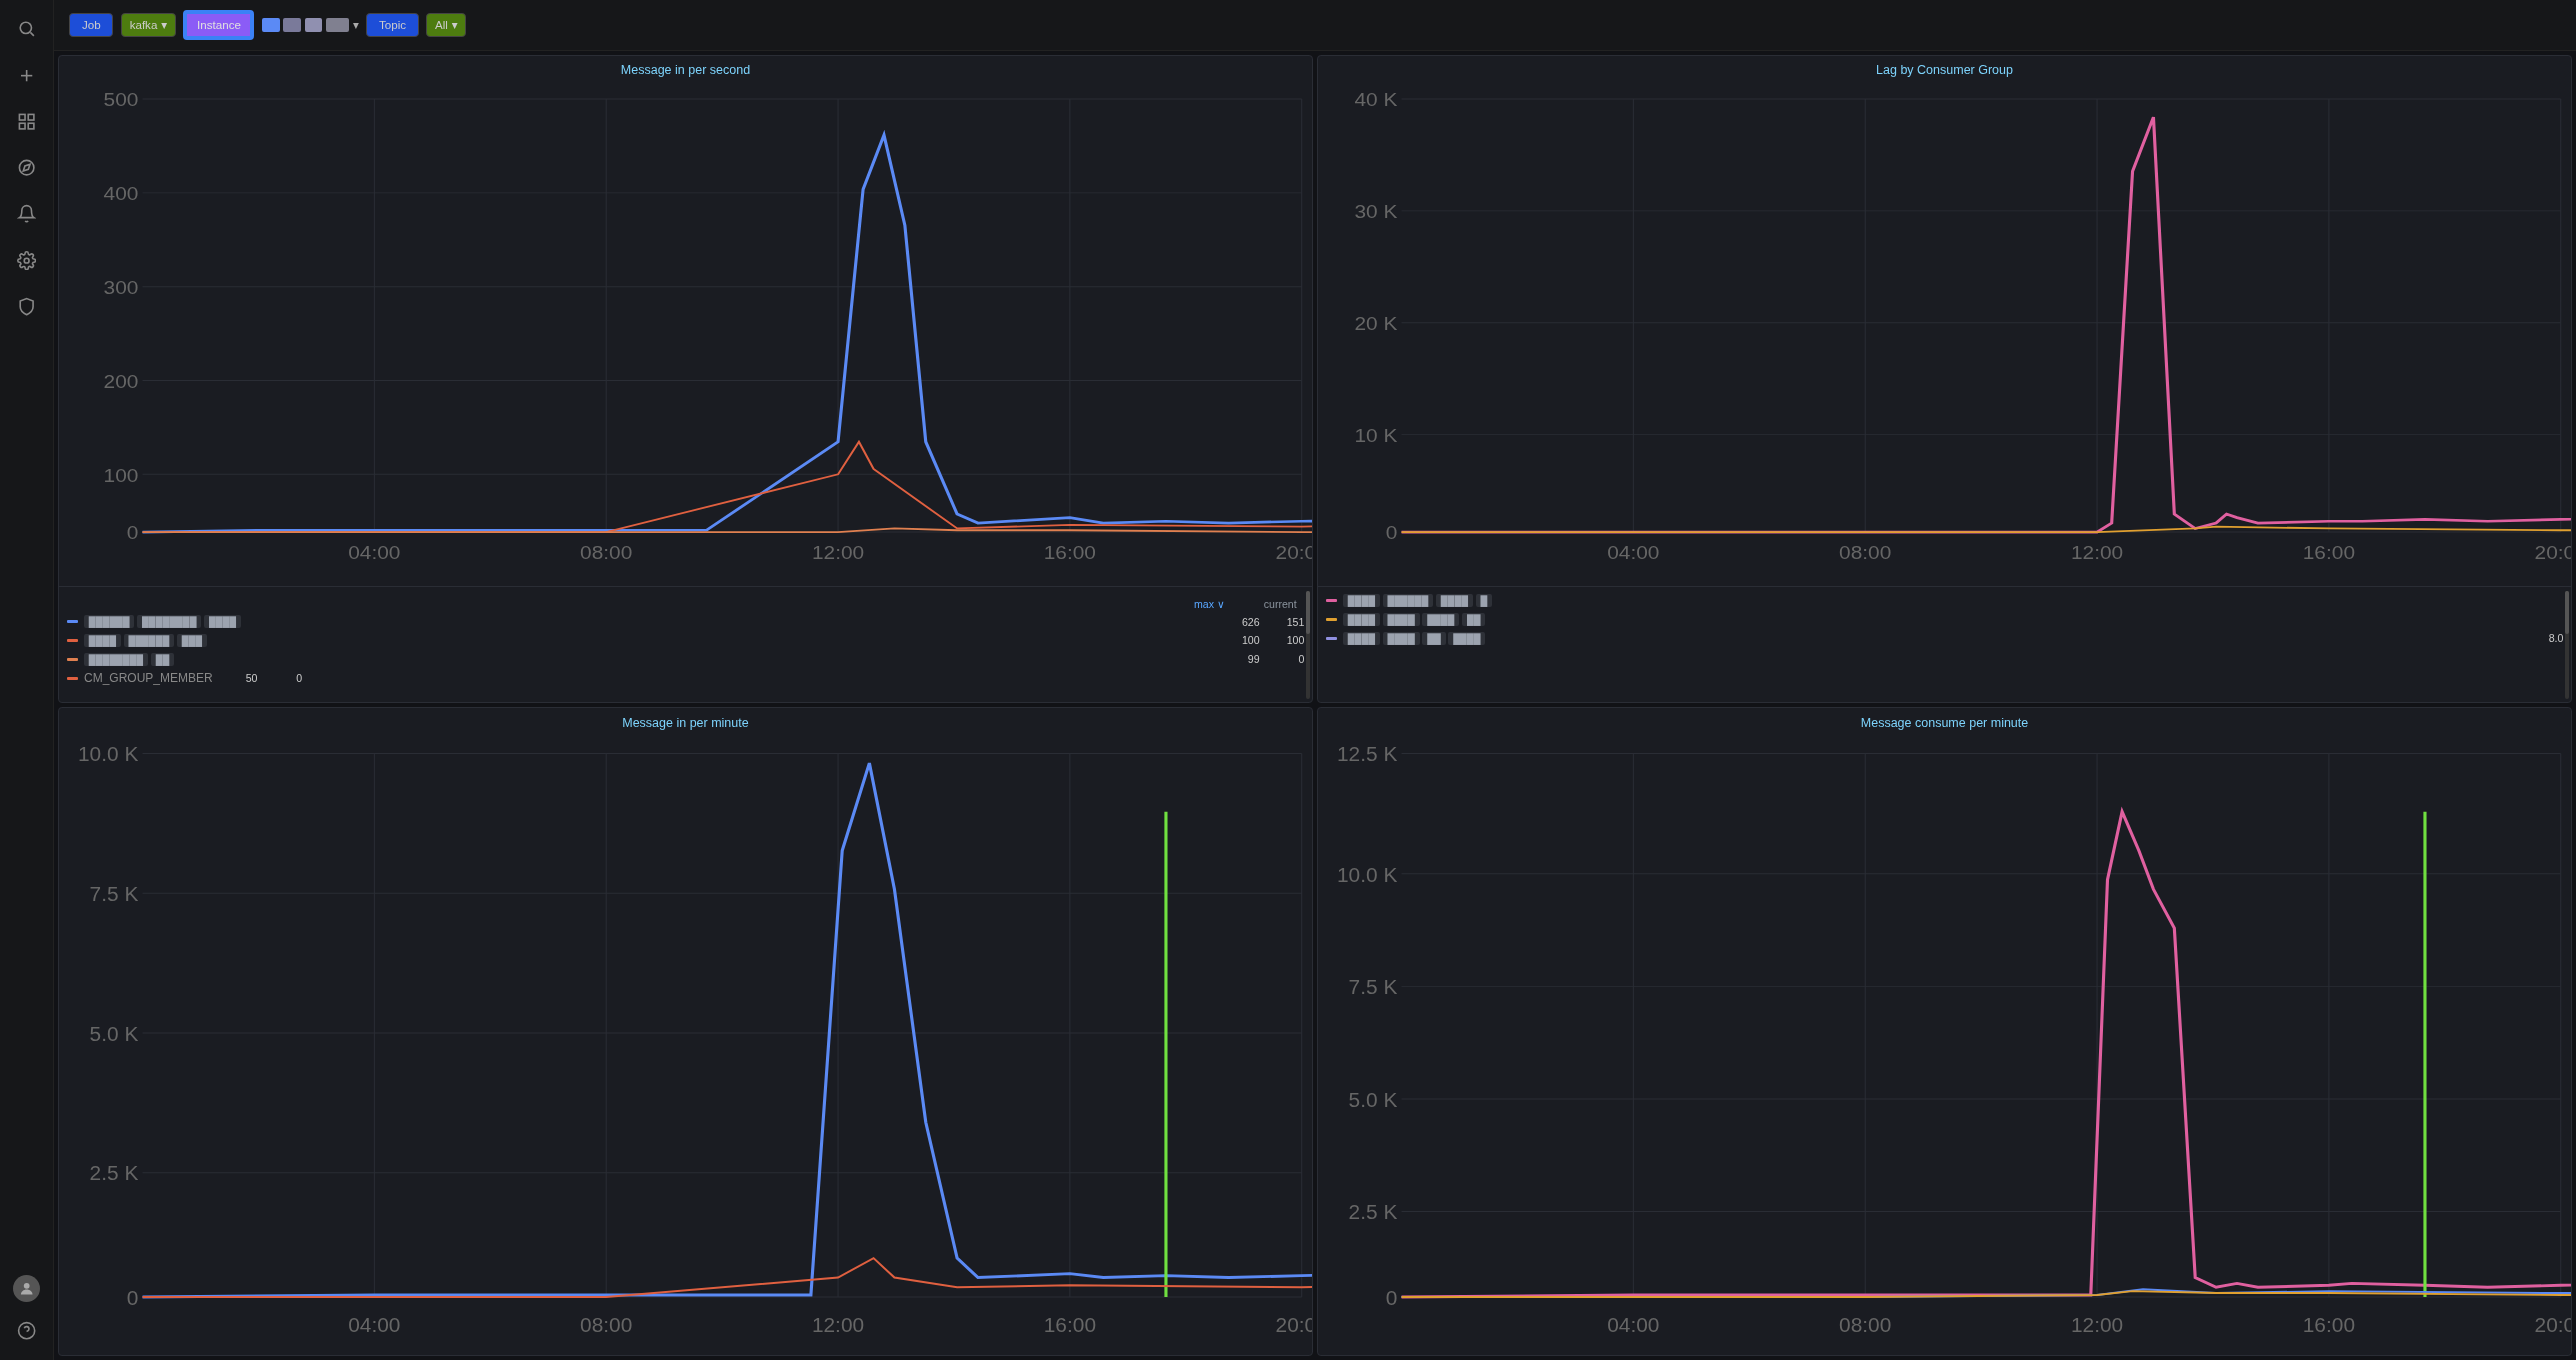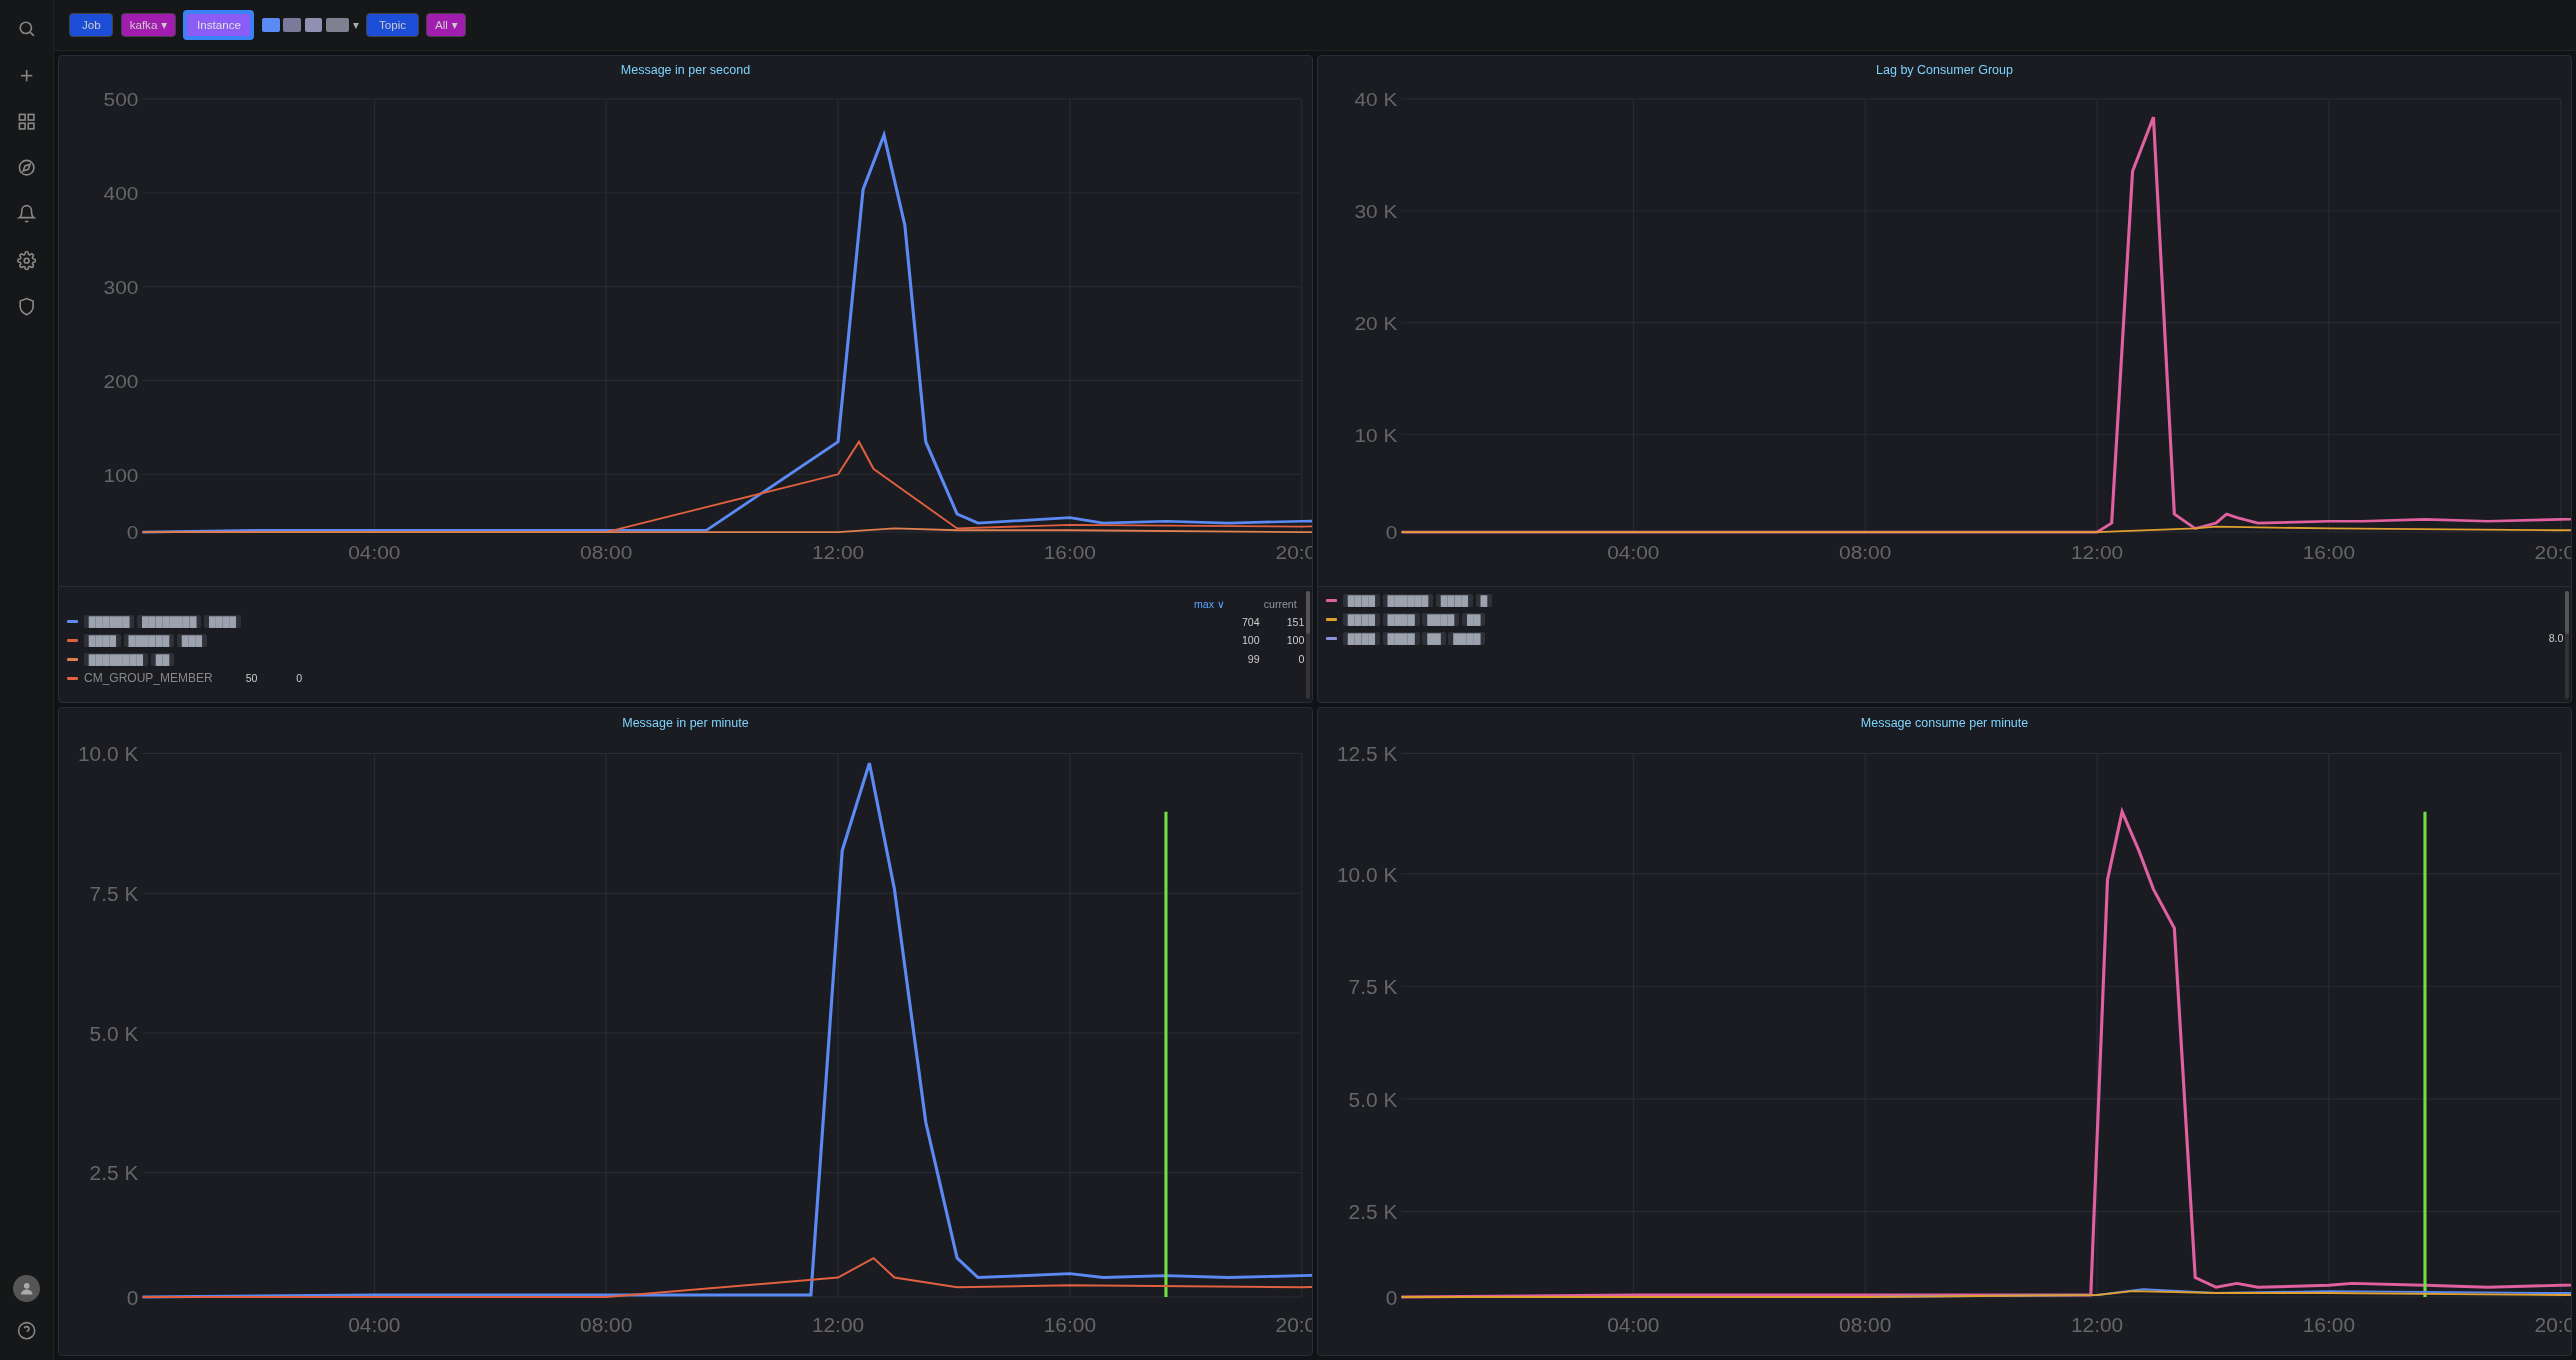--- a/index.html
+++ b/index.html
@@ -94,21 +94,21 @@
       align-items: center;
       gap: 3.9px;
     }
     .color-rect {
       display: inline-block;
       width: 17.4px;
       height: 13.5px;
       border-radius: 1.9px;
     }
     .selector-dropdown {
-      background: #a21caf;
+      background: #4d7c0f;
       border: 1px solid #444;
       border-radius: 3.9px;
       padding: 3.9px 7.7px;
       color: #ccc;
       display: flex;
       align-items: center;
       gap: 3.9px;
       cursor: pointer;
     }
 
@@ -361,21 +361,21 @@
         </div>
         <div class="legend-row">
           <div class="legend-color-dot" style="background:#5b8af5;"></div>
           <div class="legend-label">
             <div class="legend-label-blocks">
               <span class="lbl-block">██████</span>
               <span class="lbl-block">████████</span>
               <span class="lbl-block">████</span>
             </div>
           </div>
-          <div class="legend-val-max">704</div>
+          <div class="legend-val-max">626</div>
           <div class="legend-val-cur">151</div>
         </div>
         <div class="legend-row">
           <div class="legend-color-dot" style="background:#e06040;"></div>
           <div class="legend-label">
             <div class="legend-label-blocks">
               <span class="lbl-block">████</span>
               <span class="lbl-block">██████</span>
               <span class="lbl-block">███</span>
             </div>

